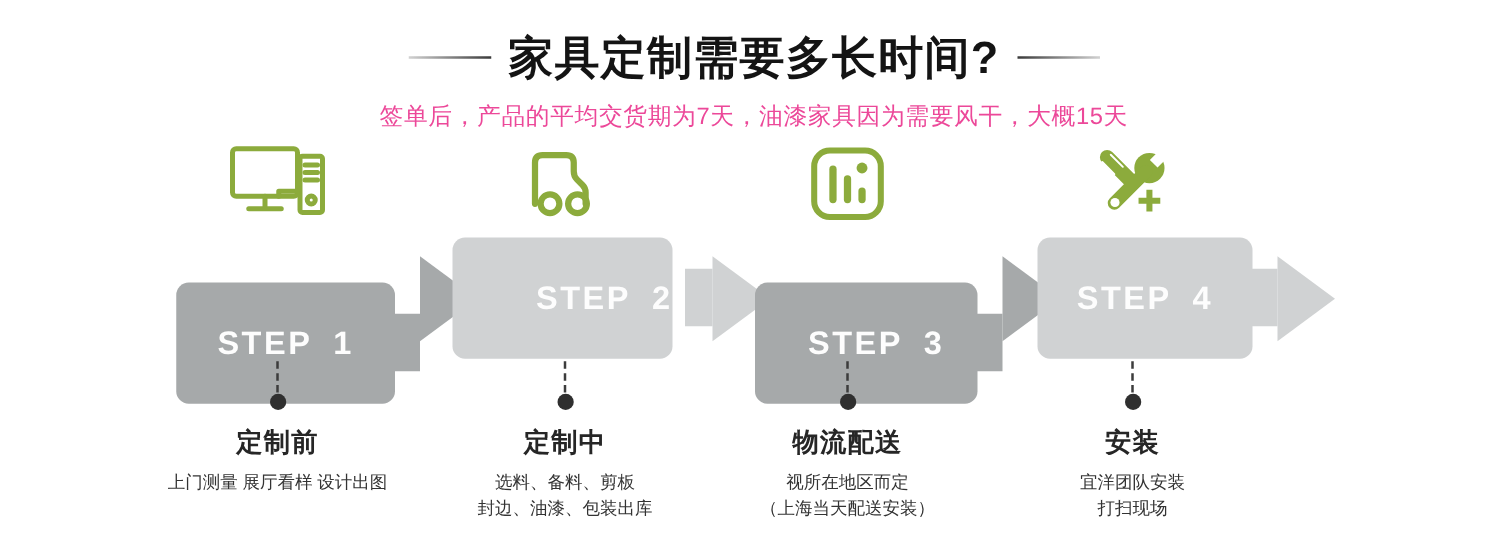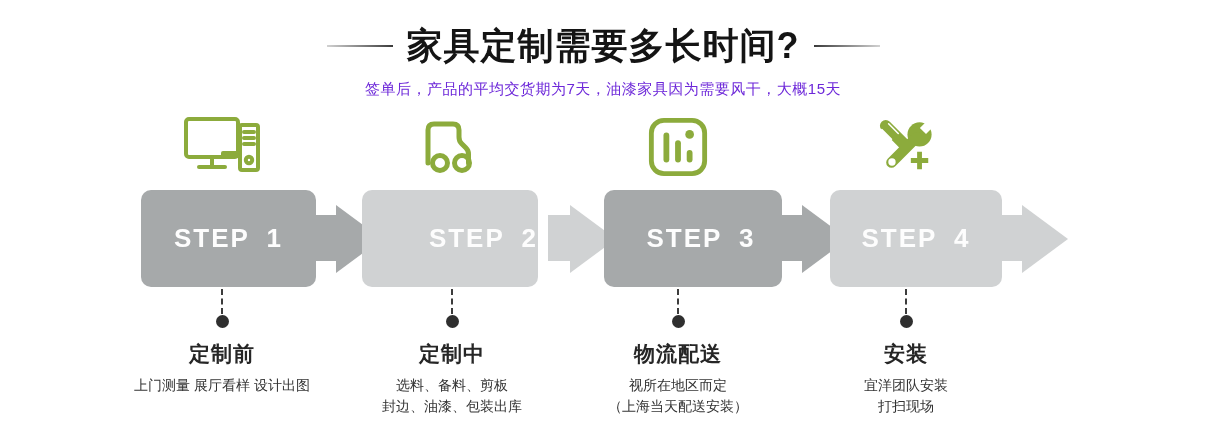--- a/index.html
+++ b/index.html
@@ -13,34 +13,34 @@
   html,body{background:#fff;}
   body{font-family:"Liberation Sans","DejaVu Sans",sans-serif;}
   .canvas{position:relative;width:1206px;height:446px;background:#ffffff;overflow:hidden;}
 
   
   .header{position:absolute;top:30px;left:0;width:100%;display:flex;align-items:center;justify-content:center;gap:14px;}
   .title-line{width:66px;height:2px;background:linear-gradient(to right,#4a4a4a,#4a4a4a);}
   .title-line.left{background:linear-gradient(to right,rgba(74,74,74,.25),#3a3a3a);}
   .title-line.right{background:linear-gradient(to left,rgba(74,74,74,.25),#3a3a3a);}
   .page-title{font-size:36px;font-weight:bold;color:#141414;letter-spacing:1px;line-height:32px;}
-  .subtitle{position:absolute;top:80px;left:0;width:100%;text-align:center;font-size:15px;font-weight:500;color:#6d28d9;letter-spacing:.5px;}
+  .subtitle{position:absolute;top:80px;left:0;width:100%;text-align:center;font-size:19px;font-weight:500;color:#ec4899;letter-spacing:.5px;}
 
   
   .icon-box{position:absolute;top:112px;width:80px;height:70px;display:flex;align-items:center;justify-content:center;}
   .ico-stroke{fill:none;stroke:var(--accent-green);stroke-width:4;stroke-linecap:round;stroke-linejoin:round;}
   .ico-stroke.w5{stroke-width:5;}
   .ico-stroke.w6{stroke-width:6;}
   .ico-fill{fill:var(--accent-green);}
   .ico-white{fill:#ffffff;}
   .ico-white-stroke{fill:none;stroke:#ffffff;stroke-width:1.6;stroke-linecap:round;}
 
   
   .step-block{position:absolute;top:190px;height:97px;border-radius:10px;display:flex;align-items:center;justify-content:center;}
-  .step-block.dark,.stub.dark{background:var(--step-dark);}
+  .step-block.dark,.stub.dark{background:var(--step-dark);margin-top:36px;}
   .step-block.light,.stub.light{background:var(--step-light);}
   .step-badge{color:#fdfdfd;font-size:26px;font-weight:bold;letter-spacing:2px;word-spacing:8px;}
   .stub{position:absolute;top:215px;height:46px;width:22px;}
   .head{position:absolute;top:205px;width:0;height:0;border-top:34px solid transparent;border-bottom:34px solid transparent;}
   .head.dark{border-left:46px solid var(--step-dark);}
   .head.light{border-left:46px solid var(--step-light);}
 
   
   .dash{position:absolute;top:289px;height:25px;width:0;border-left:2px dashed #3c3c3c;}
   .dot{position:absolute;top:315px;width:13px;height:13px;border-radius:50%;background:var(--connector);}

